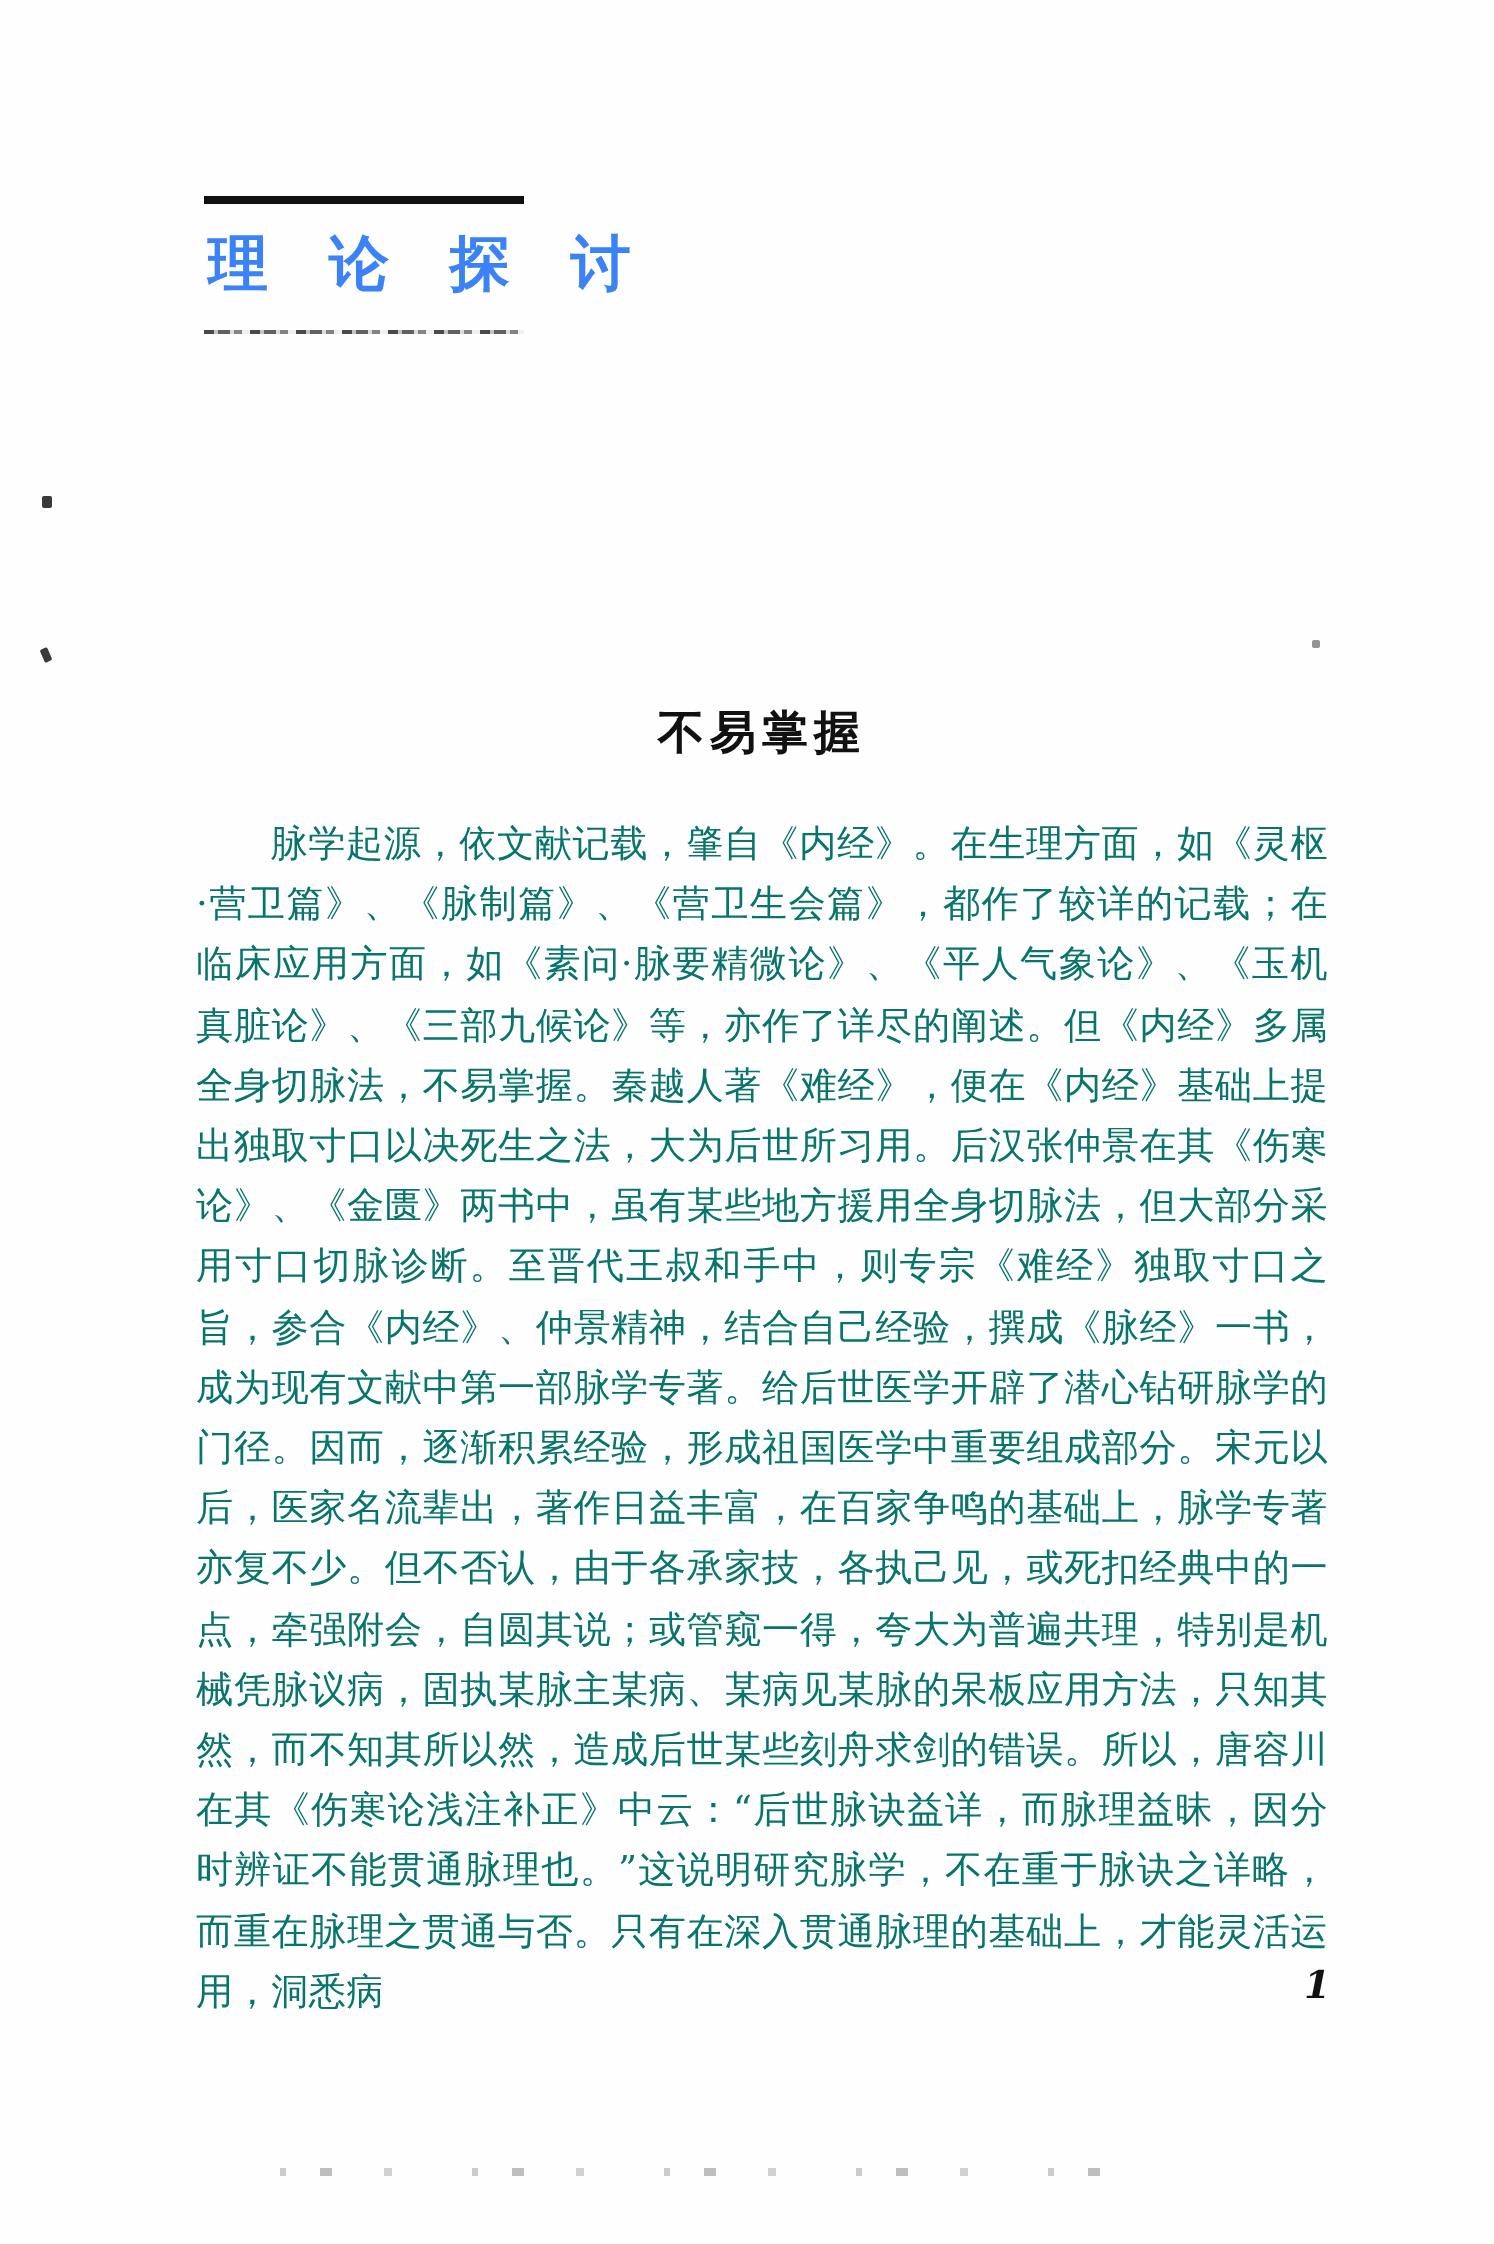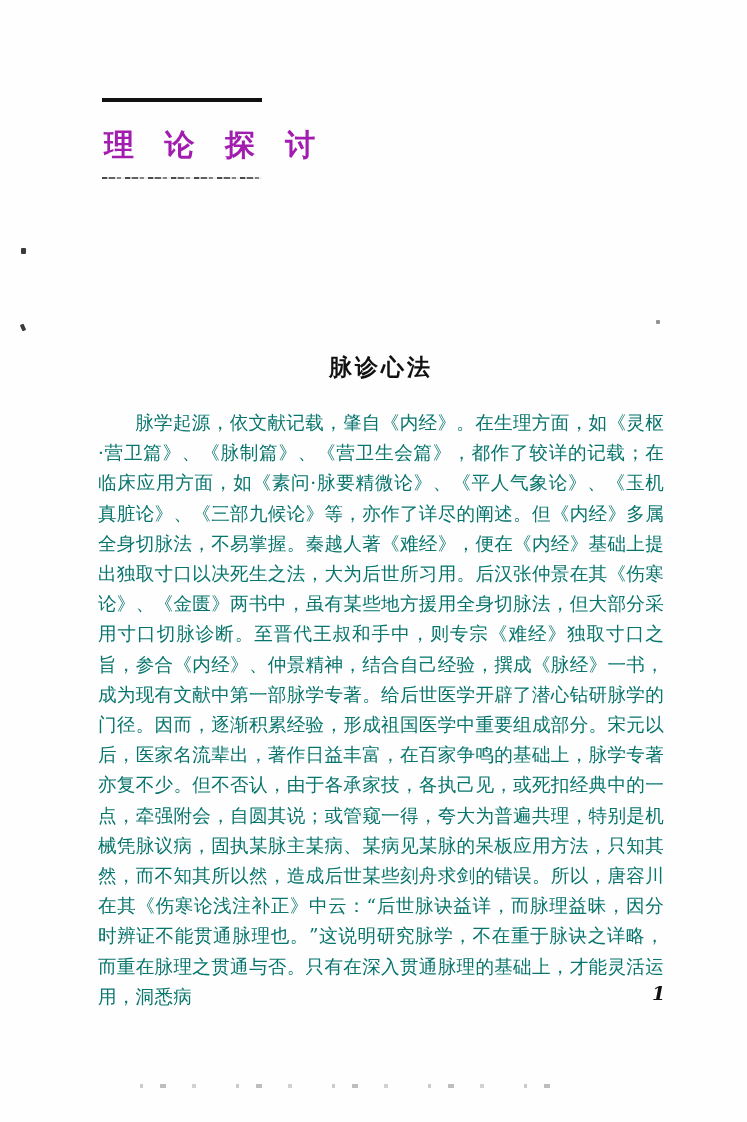--- a/index.html
+++ b/index.html
@@ -33,22 +33,22 @@
     background: #111111;
     margin: 0;
   }
 
   .section-title {
     font-family: "DejaVu Sans", "Liberation Sans", sans-serif;
     font-weight: 700;
     font-size: 30px;
     letter-spacing: 10px;
     line-height: 1.5;
-    padding: 20px 0 4px 2px;
-    color: #a21caf;
+    padding: 8px 0 4px 2px;
+    color: #3b82f6;
     white-space: nowrap;
   }
 
   .rule-bottom {
     width: 160px;
     height: 2px;
     margin-top: 6px;
     
     background: repeating-linear-gradient(
       to right,
@@ -138,21 +138,21 @@
 
 <div id="page">
 
   <div class="section-head">
     <div class="rule-top"></div>
     <div class="section-title">理 论 探 讨</div>
     <div class="rule-bottom"></div>
   </div>
 
   <div class="article">
-    <h1 class="article-title">脉诊心法</h1>
+    <h1 class="article-title">不易掌握</h1>
     <p class="body-text">脉学起源，依文献记载，肇自《内经》。在生理方面，如《灵枢·营卫篇》、《脉制篇》、《营卫生会篇》，都作了较详的记载；在临床应用方面，如《素问·脉要精微论》、《平人气象论》、《玉机真脏论》、《三部九候论》等，亦作了详尽的阐述。但《内经》多属全身切脉法，不易掌握。秦越人著《难经》，便在《内经》基础上提出独取寸口以决死生之法，大为后世所习用。后汉张仲景在其《伤寒论》、《金匮》两书中，虽有某些地方援用全身切脉法，但大部分采用寸口切脉诊断。至晋代王叔和手中，则专宗《难经》独取寸口之旨，参合《内经》、仲景精神，结合自己经验，撰成《脉经》一书，成为现有文献中第一部脉学专著。给后世医学开辟了潜心钻研脉学的门径。因而，逐渐积累经验，形成祖国医学中重要组成部分。宋元以后，医家名流辈出，著作日益丰富，在百家争鸣的基础上，脉学专著亦复不少。但不否认，由于各承家技，各执己见，或死扣经典中的一点，牵强附会，自圆其说；或管窥一得，夸大为普遍共理，特别是机械凭脉议病，固执某脉主某病、某病见某脉的呆板应用方法，只知其然，而不知其所以然，造成后世某些刻舟求剑的错误。所以，唐容川在其《伤寒论浅注补正》中云：“后世脉诀益详，而脉理益昧，因分时辨证不能贯通脉理也。”这说明研究脉学，不在重于脉诀之详略，而重在脉理之贯通与否。只有在深入贯通脉理的基础上，才能灵活运用，洞悉病</p>
   </div>
 
   <div class="folio">1</div>
 
   <div class="speck s1"></div>
   <div class="speck s2"></div>
   <div class="speck s3"></div>
   <div class="bottom-marks"></div>
 

